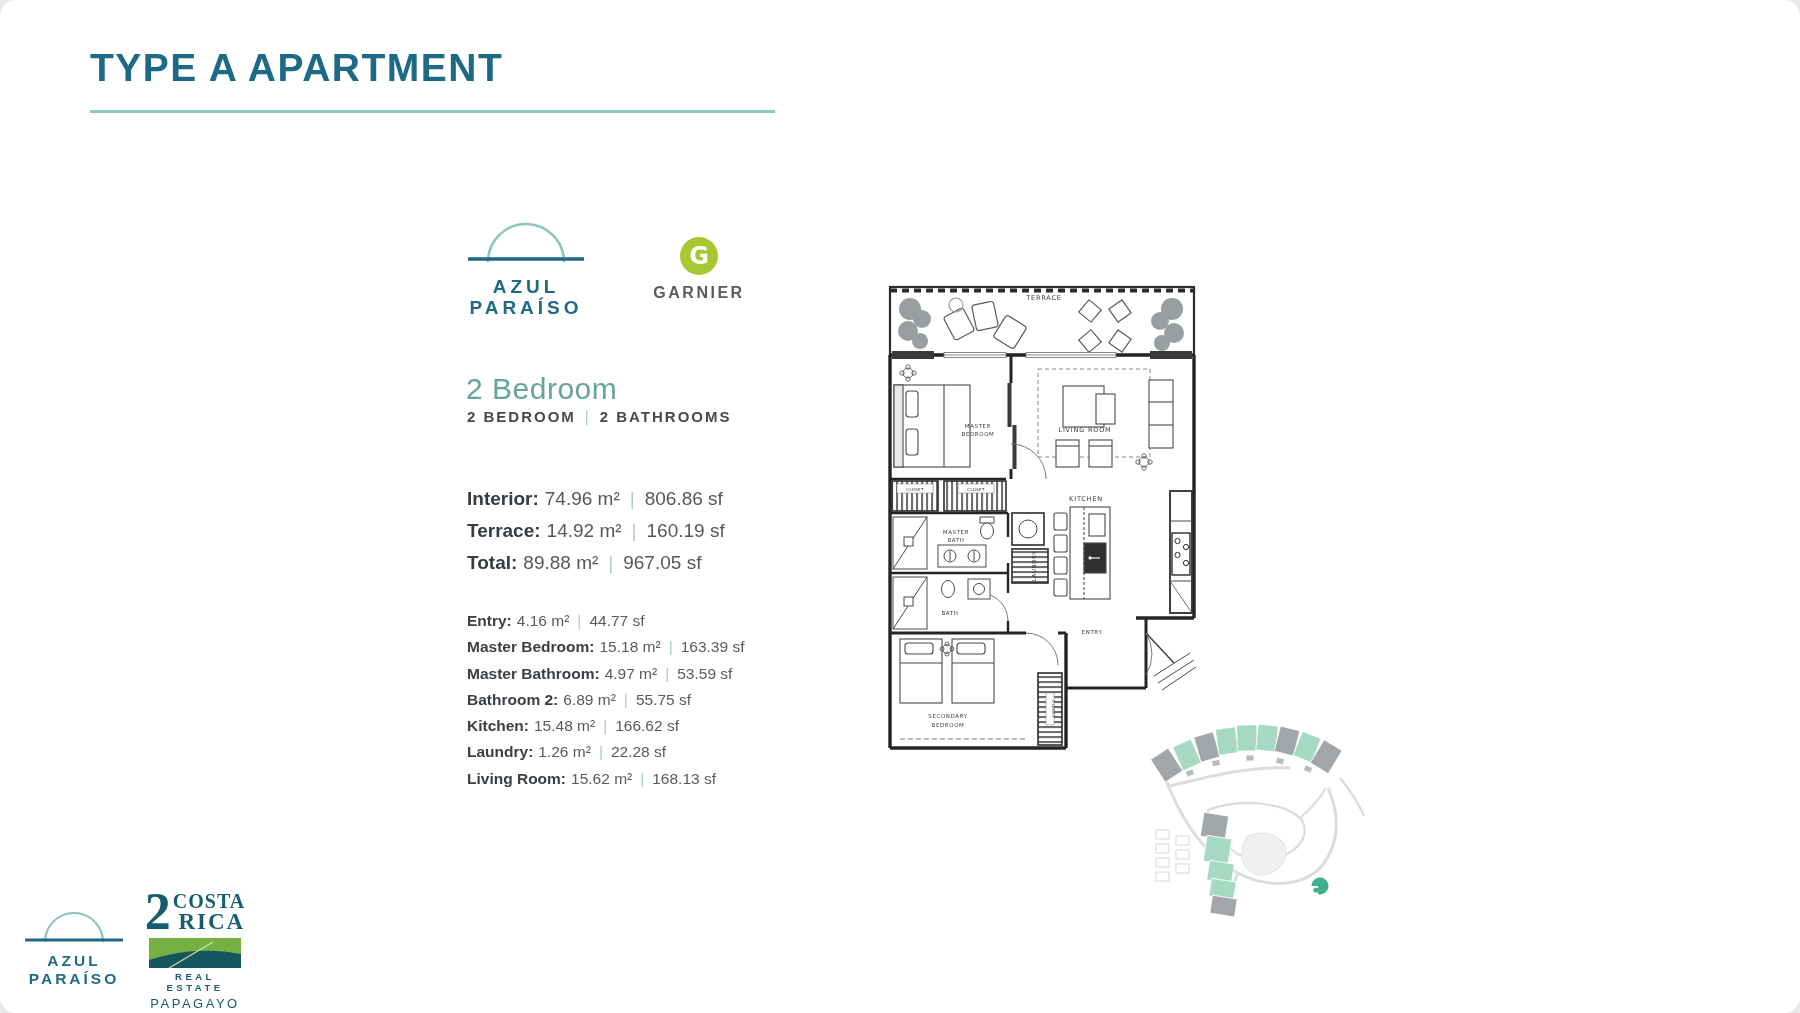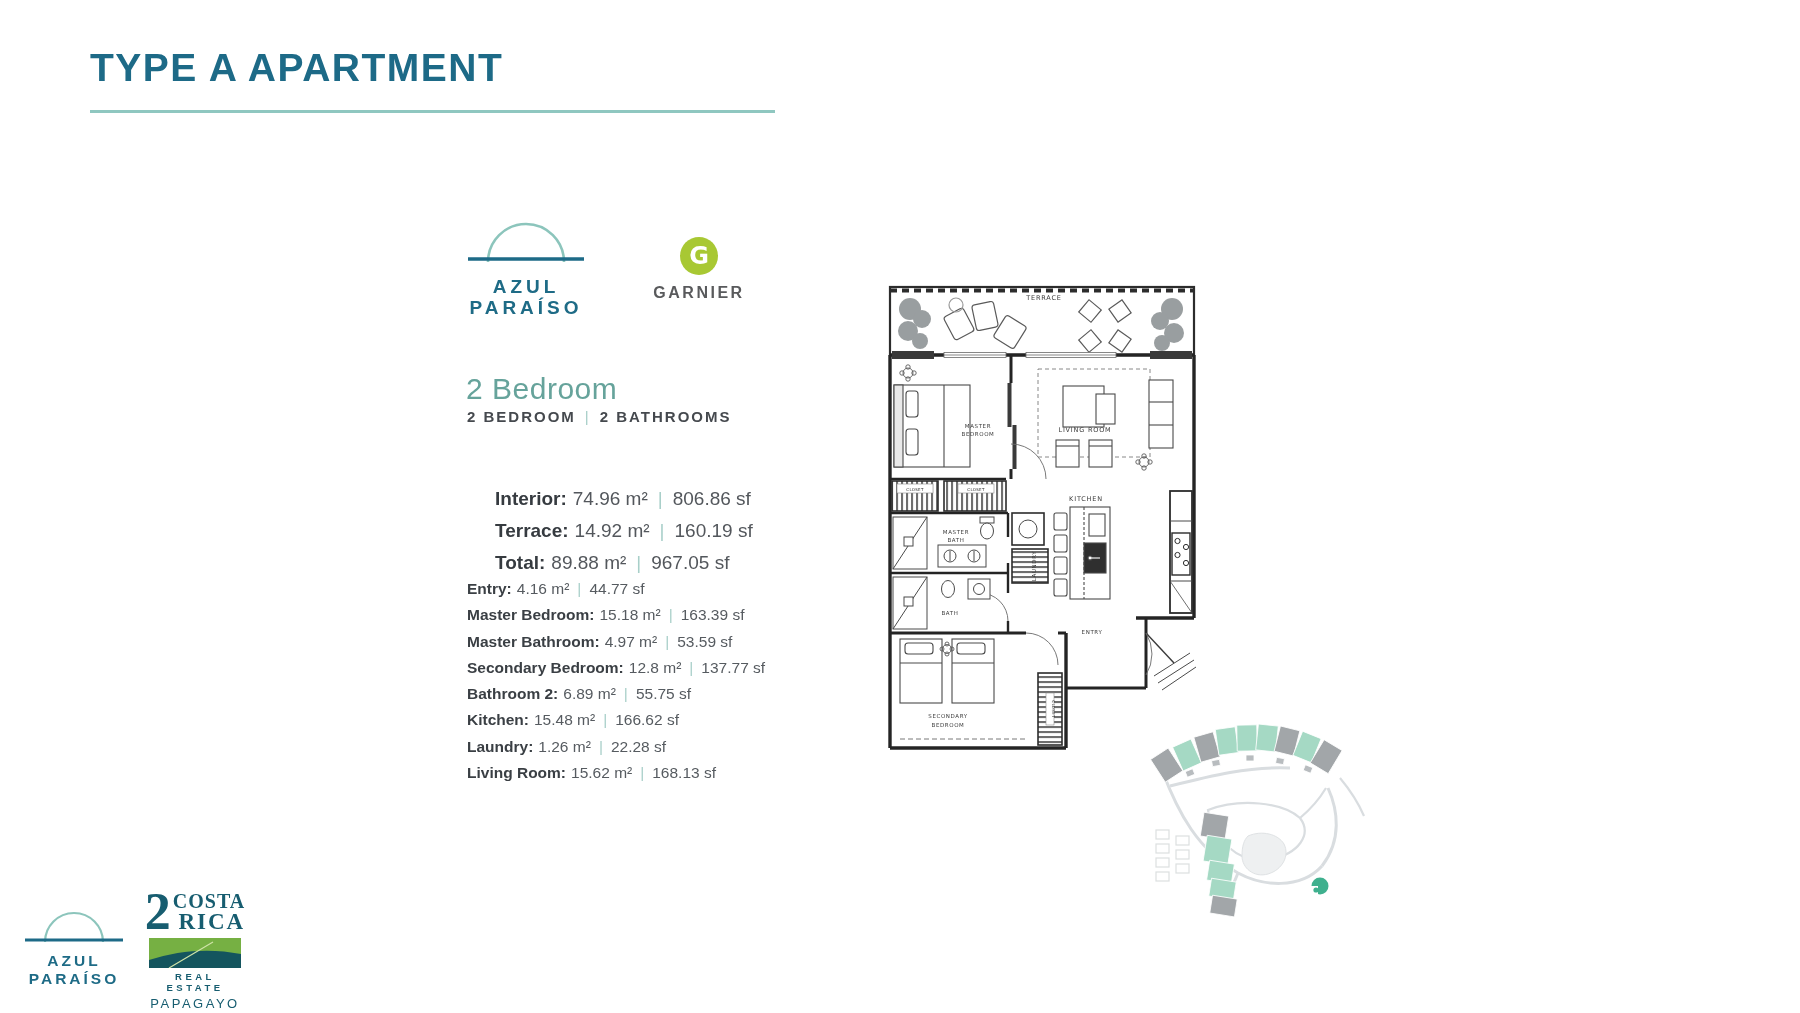--- a/index.html
+++ b/index.html
@@ -1,19 +1,19 @@
 <!DOCTYPE html>
 <html><head>
 <meta charset="utf-8">
 <style>
   * { margin:0; padding:0; box-sizing:border-box; }
   body { background:#e8e8e8; font-family:"Liberation Sans", sans-serif; }
   .page {
     position:relative; width:1800px; height:1013px; background:#ffffff;
-    overflow:hidden; margin:0 auto; color:#3a3f44;
+    overflow:hidden; margin:0 auto; color:#3a3f44;border-radius:16px;
   }
   .abs { position:absolute; }
 
   
   .title {
     left:90px; top:46px; font-size:39px; font-weight:bold; letter-spacing:1.5px;
     color:#1d6a87;
   }
   .title-rule { left:90px; top:110px; width:685px; height:3px; background:#8fc7c0; }
 
@@ -24,27 +24,27 @@
   
   .garnier { left:645px; top:236px; width:108px; text-align:center; }
   .garnier .gmark { display:block; margin:0 auto; }
   .garnier .gname { margin-top:8px; font-size:16px; font-weight:bold; letter-spacing:2.5px; color:#595a5c; }
 
   
   .unit-name { left:466px; top:372px; font-size:30px; color:#66a39b; letter-spacing:0.5px; }
   .unit-spec { left:467px; top:408px; font-size:15px; font-weight:bold; letter-spacing:2px; color:#45494e; }
   .unit-spec .sep { color:#a5cdc7; font-weight:400; padding:0 9px; }
 
-  .totals { left:467px; top:483px; font-size:19px;margin-left:28px; }
+  .totals { left:467px; top:483px; font-size:19px; }
   .totals .row { height:32px; line-height:32px; white-space:nowrap; }
   .totals .lbl { font-weight:bold; color:#363b40; padding-right:6px; }
   .totals .val { color:#53575c; }
   .totals .sep { color:#a8cfc9; padding:0 10px; }
 
-  .rooms { left:467px; top:576px; font-size:15.5px; }
+  .rooms { left:467px; top:608px; font-size:15.5px; }
   .rooms .row { height:26.3px; line-height:26.3px; white-space:nowrap; }
   .rooms .lbl { font-weight:600; color:#3a3f44; padding-right:5px; }
   .rooms .val { color:#565b60; }
   .rooms .sep { color:#a8cfc9; padding:0 8px; }
 
   
   .floorplan { left:886px; top:281px; }
   .sitemap   { left:1150px; top:718px; }
 
   svg text { font-family:"DejaVu Sans", sans-serif; }
@@ -107,21 +107,20 @@
     </div>
     <div class="row">
       <span class="lbl">Total:</span><span class="val">89.88 m²</span><span class="sep">|</span><span class="val">967.05 sf</span>
     </div>
   </div>
 
   <div class="abs rooms">
     <div class="row"><span class="lbl">Entry:</span><span class="val">4.16 m²</span><span class="sep">|</span><span class="val">44.77 sf</span></div>
     <div class="row"><span class="lbl">Master Bedroom:</span><span class="val">15.18 m²</span><span class="sep">|</span><span class="val">163.39 sf</span></div>
     <div class="row"><span class="lbl">Master Bathroom:</span><span class="val">4.97 m²</span><span class="sep">|</span><span class="val">53.59 sf</span></div>
-    <div class="row"><span class="lbl">Secondary Bedroom:</span><span class="val">12.8 m²</span><span class="sep">|</span><span class="val">137.77 sf</span></div>
     <div class="row"><span class="lbl">Bathroom 2:</span><span class="val">6.89 m²</span><span class="sep">|</span><span class="val">55.75 sf</span></div>
     <div class="row"><span class="lbl">Kitchen:</span><span class="val">15.48 m²</span><span class="sep">|</span><span class="val">166.62 sf</span></div>
     <div class="row"><span class="lbl">Laundry:</span><span class="val">1.26 m²</span><span class="sep">|</span><span class="val">22.28 sf</span></div>
     <div class="row"><span class="lbl">Living Room:</span><span class="val">15.62 m²</span><span class="sep">|</span><span class="val">168.13 sf</span></div>
   </div>
 
   <div class="abs floorplan">
   <svg width="312" height="490" viewBox="0 0 312 490">
     <defs>
       <pattern id="vstripe" width="5" height="6" patternUnits="userSpaceOnUse">

